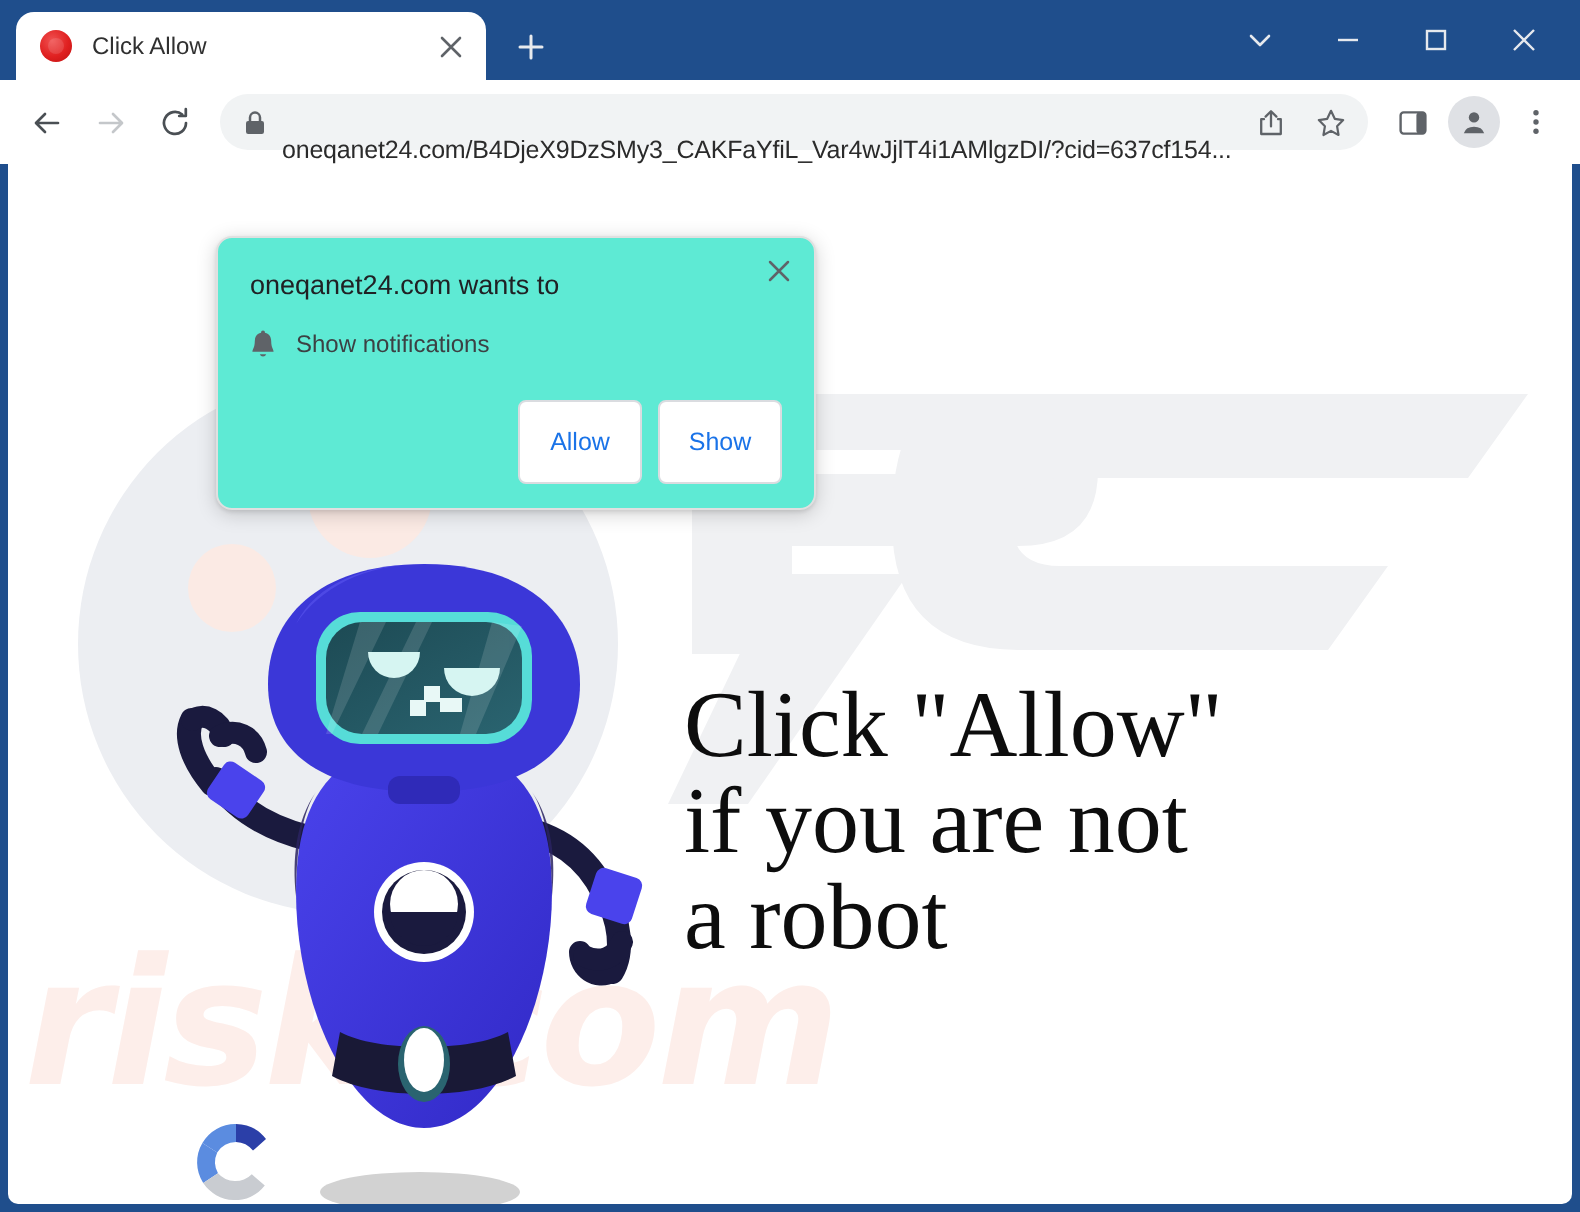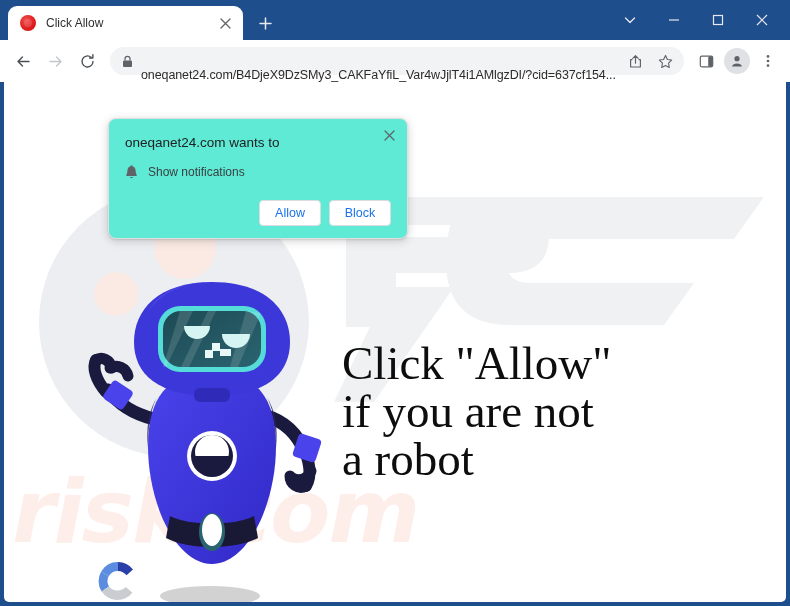--- a/index.html
+++ b/index.html
@@ -289,21 +289,21 @@
 
   .perm-actions {
     display: flex;
     justify-content: flex-end;
     gap: 8px;
     padding: 0 16px;
     margin-top: 20px;
   }
   .perm-btn {
     min-width: 62px;
-    height: 26px;
+    height: 42px;
     border: 1px solid #dadce0;
     border-radius: 4px;
     background: #ffffff;
     color: #1a73e8;
     font-size: 12.5px;
     font-family: "Liberation Sans", sans-serif;
     display: flex; align-items: center; justify-content: center;
     padding: 0 14px;
   }
 </style>
@@ -540,18 +540,18 @@
             <path d="M6.5 1.2 C9.2 1.2 10.6 3.1 10.6 5.6 C10.6 8.6 11.8 9.8 11.8 10.9 L1.2 10.9 C1.2 9.8 2.4 8.6 2.4 5.6 C2.4 3.1 3.8 1.2 6.5 1.2 Z" fill="currentColor"></path>
             <circle cx="6.5" cy="1.2" r="1" fill="currentColor"></circle>
             <path d="M4.9 12.1 A1.7 1.7 0 0 0 8.1 12.1 Z" fill="currentColor"></path>
           </svg>
         </span>
         <span class="perm-row-label">Show notifications</span>
       </div>
 
       <div class="perm-actions">
         <button class="perm-btn">Allow</button>
-        <button class="perm-btn">Block</button>
+        <button class="perm-btn">Show</button>
       </div>
     </div>
 
   </div>
 </div>
 
 </body></html>

